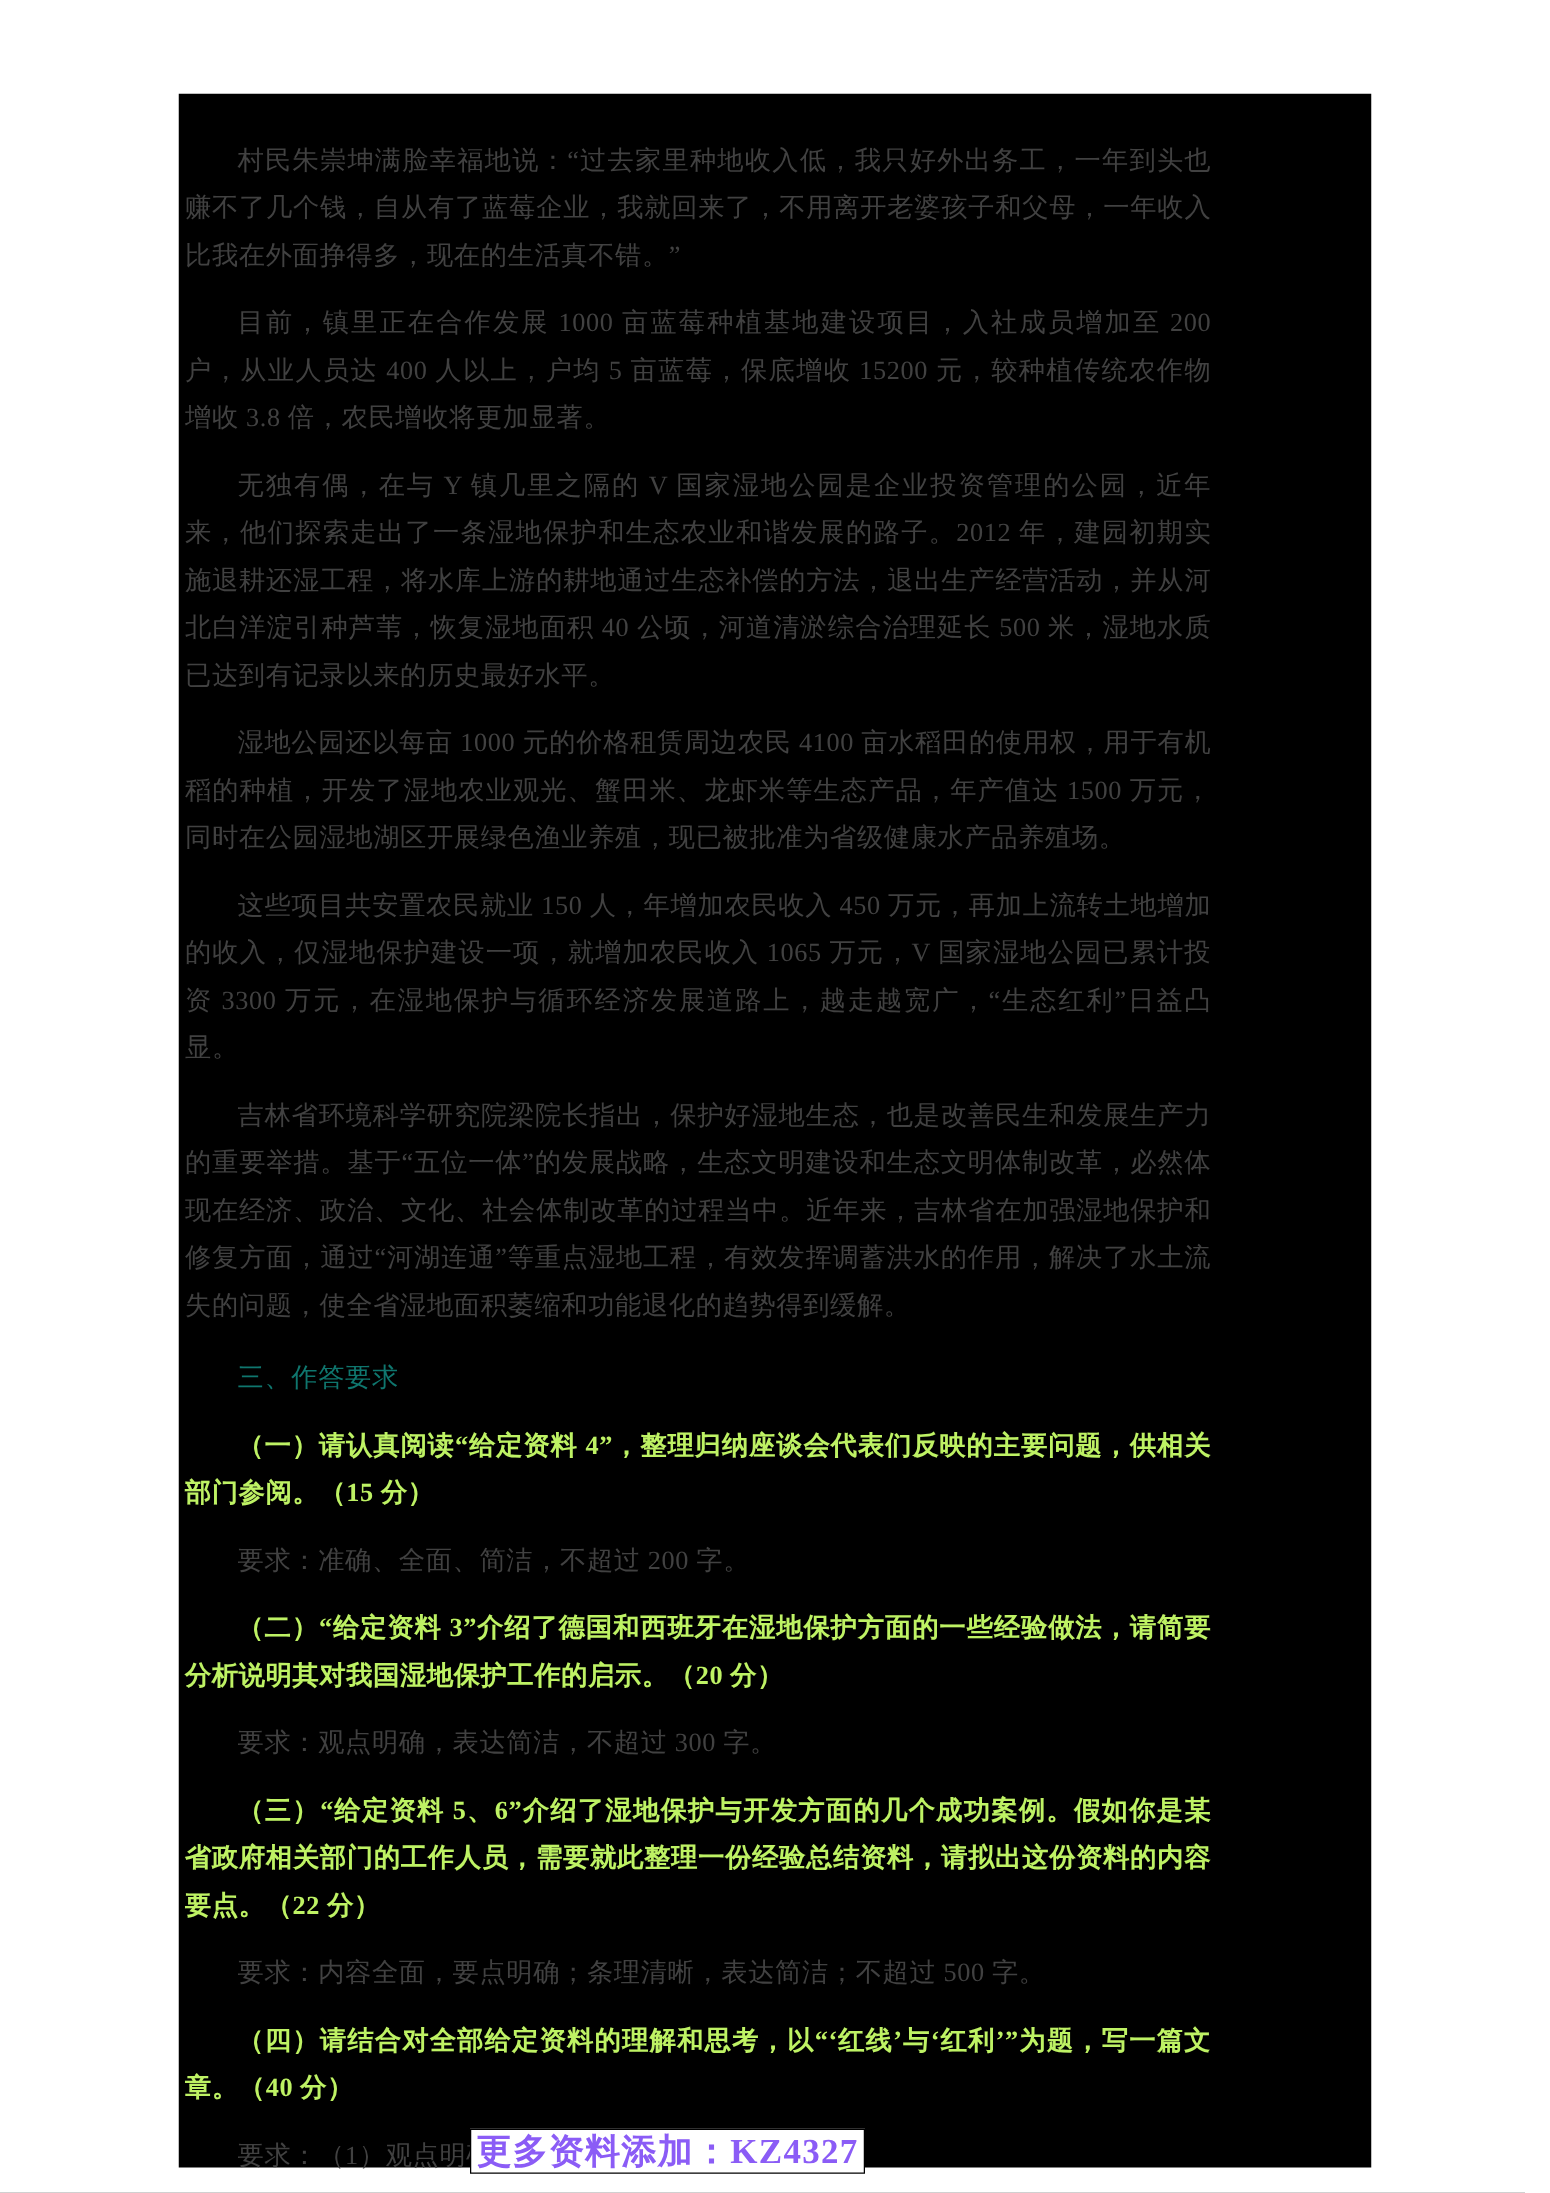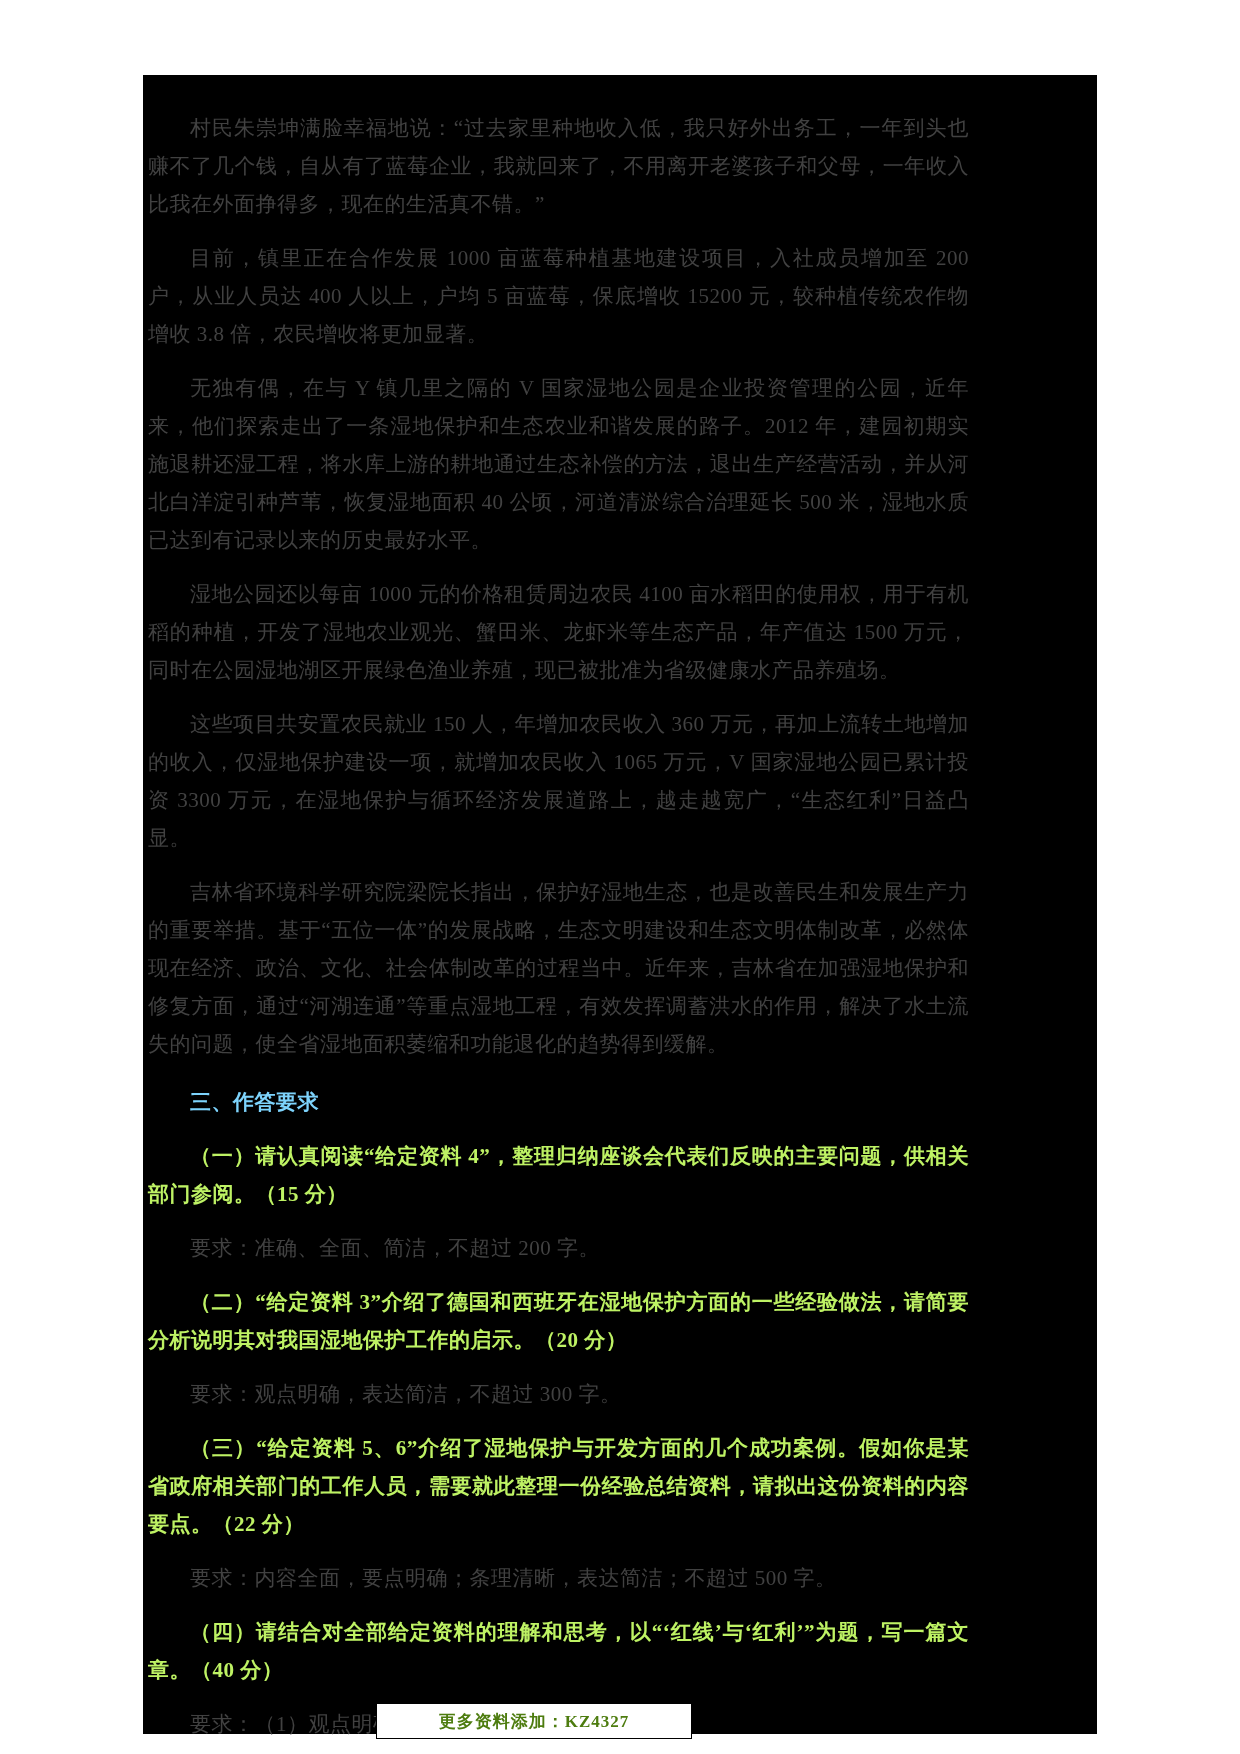--- a/index.html
+++ b/index.html
@@ -32,22 +32,22 @@
     color: #414141;
     text-align: justify;
     text-indent: 2em;
     letter-spacing: 0.5px;
   }
   .sheet p.bold {
     font-weight: bold;
     color: #bef264;
   }
   .sheet p.heading {
-    font-weight: bold;
-    color: #7dd3fc;
+    font-weight: normal;
+    color: #0f766e;
     margin-top: 20px;
   }
   .sheet p.req {
     margin-bottom: 15px;
   }
   .sheet p.req-sub {
     margin-bottom: 15px;
   }
   .footer-box {
     position: absolute;
@@ -56,36 +56,36 @@
     width: 316px;
     height: 36px;
     background: #ffffff;
     border: 1px solid #000000;
     box-sizing: border-box;
     display: flex;
     align-items: center;
     justify-content: center;
   }
   .footer-box span {
-    font-size: 17px;
+    font-size: 28px;
     font-weight: bold;
-    color: #4d7c0f;
+    color: #8b5cf6;
     letter-spacing: 1px;
   }
 </style>
 </head>
 <body>
 
 <div class="page">
   <div class="sheet">
     <p>村民朱崇坤满脸幸福地说：“过去家里种地收入低，我只好外出务工，一年到头也赚不了几个钱，自从有了蓝莓企业，我就回来了，不用离开老婆孩子和父母，一年收入比我在外面挣得多，现在的生活真不错。”</p>
     <p>目前，镇里正在合作发展 1000 亩蓝莓种植基地建设项目，入社成员增加至 200 户，从业人员达 400 人以上，户均 5 亩蓝莓，保底增收 15200 元，较种植传统农作物增收 3.8 倍，农民增收将更加显著。</p>
     <p>无独有偶，在与 Y 镇几里之隔的 V 国家湿地公园是企业投资管理的公园，近年来，他们探索走出了一条湿地保护和生态农业和谐发展的路子。2012 年，建园初期实施退耕还湿工程，将水库上游的耕地通过生态补偿的方法，退出生产经营活动，并从河北白洋淀引种芦苇，恢复湿地面积 40 公顷，河道清淤综合治理延长 500 米，湿地水质已达到有记录以来的历史最好水平。</p>
     <p>湿地公园还以每亩 1000 元的价格租赁周边农民 4100 亩水稻田的使用权，用于有机稻的种植，开发了湿地农业观光、蟹田米、龙虾米等生态产品，年产值达 1500 万元，同时在公园湿地湖区开展绿色渔业养殖，现已被批准为省级健康水产品养殖场。</p>
-    <p>这些项目共安置农民就业 150 人，年增加农民收入 360 万元，再加上流转土地增加的收入，仅湿地保护建设一项，就增加农民收入 1065 万元，V 国家湿地公园已累计投资 3300 万元，在湿地保护与循环经济发展道路上，越走越宽广，“生态红利”日益凸显。</p>
+    <p>这些项目共安置农民就业 150 人，年增加农民收入 450 万元，再加上流转土地增加的收入，仅湿地保护建设一项，就增加农民收入 1065 万元，V 国家湿地公园已累计投资 3300 万元，在湿地保护与循环经济发展道路上，越走越宽广，“生态红利”日益凸显。</p>
     <p>吉林省环境科学研究院梁院长指出，保护好湿地生态，也是改善民生和发展生产力的重要举措。基于“五位一体”的发展战略，生态文明建设和生态文明体制改革，必然体现在经济、政治、文化、社会体制改革的过程当中。近年来，吉林省在加强湿地保护和修复方面，通过“河湖连通”等重点湿地工程，有效发挥调蓄洪水的作用，解决了水土流失的问题，使全省湿地面积萎缩和功能退化的趋势得到缓解。</p>
 
     <p class="heading">三、作答要求</p>
 
     <p class="bold">（一）请认真阅读“给定资料 4”，整理归纳座谈会代表们反映的主要问题，供相关部门参阅。（15 分）</p>
     <p class="req">要求：准确、全面、简洁，不超过 200 字。</p>
 
     <p class="bold">（二）“给定资料 3”介绍了德国和西班牙在湿地保护方面的一些经验做法，请简要分析说明其对我国湿地保护工作的启示。（20 分）</p>
     <p class="req">要求：观点明确，表达简洁，不超过 300 字。</p>
 

